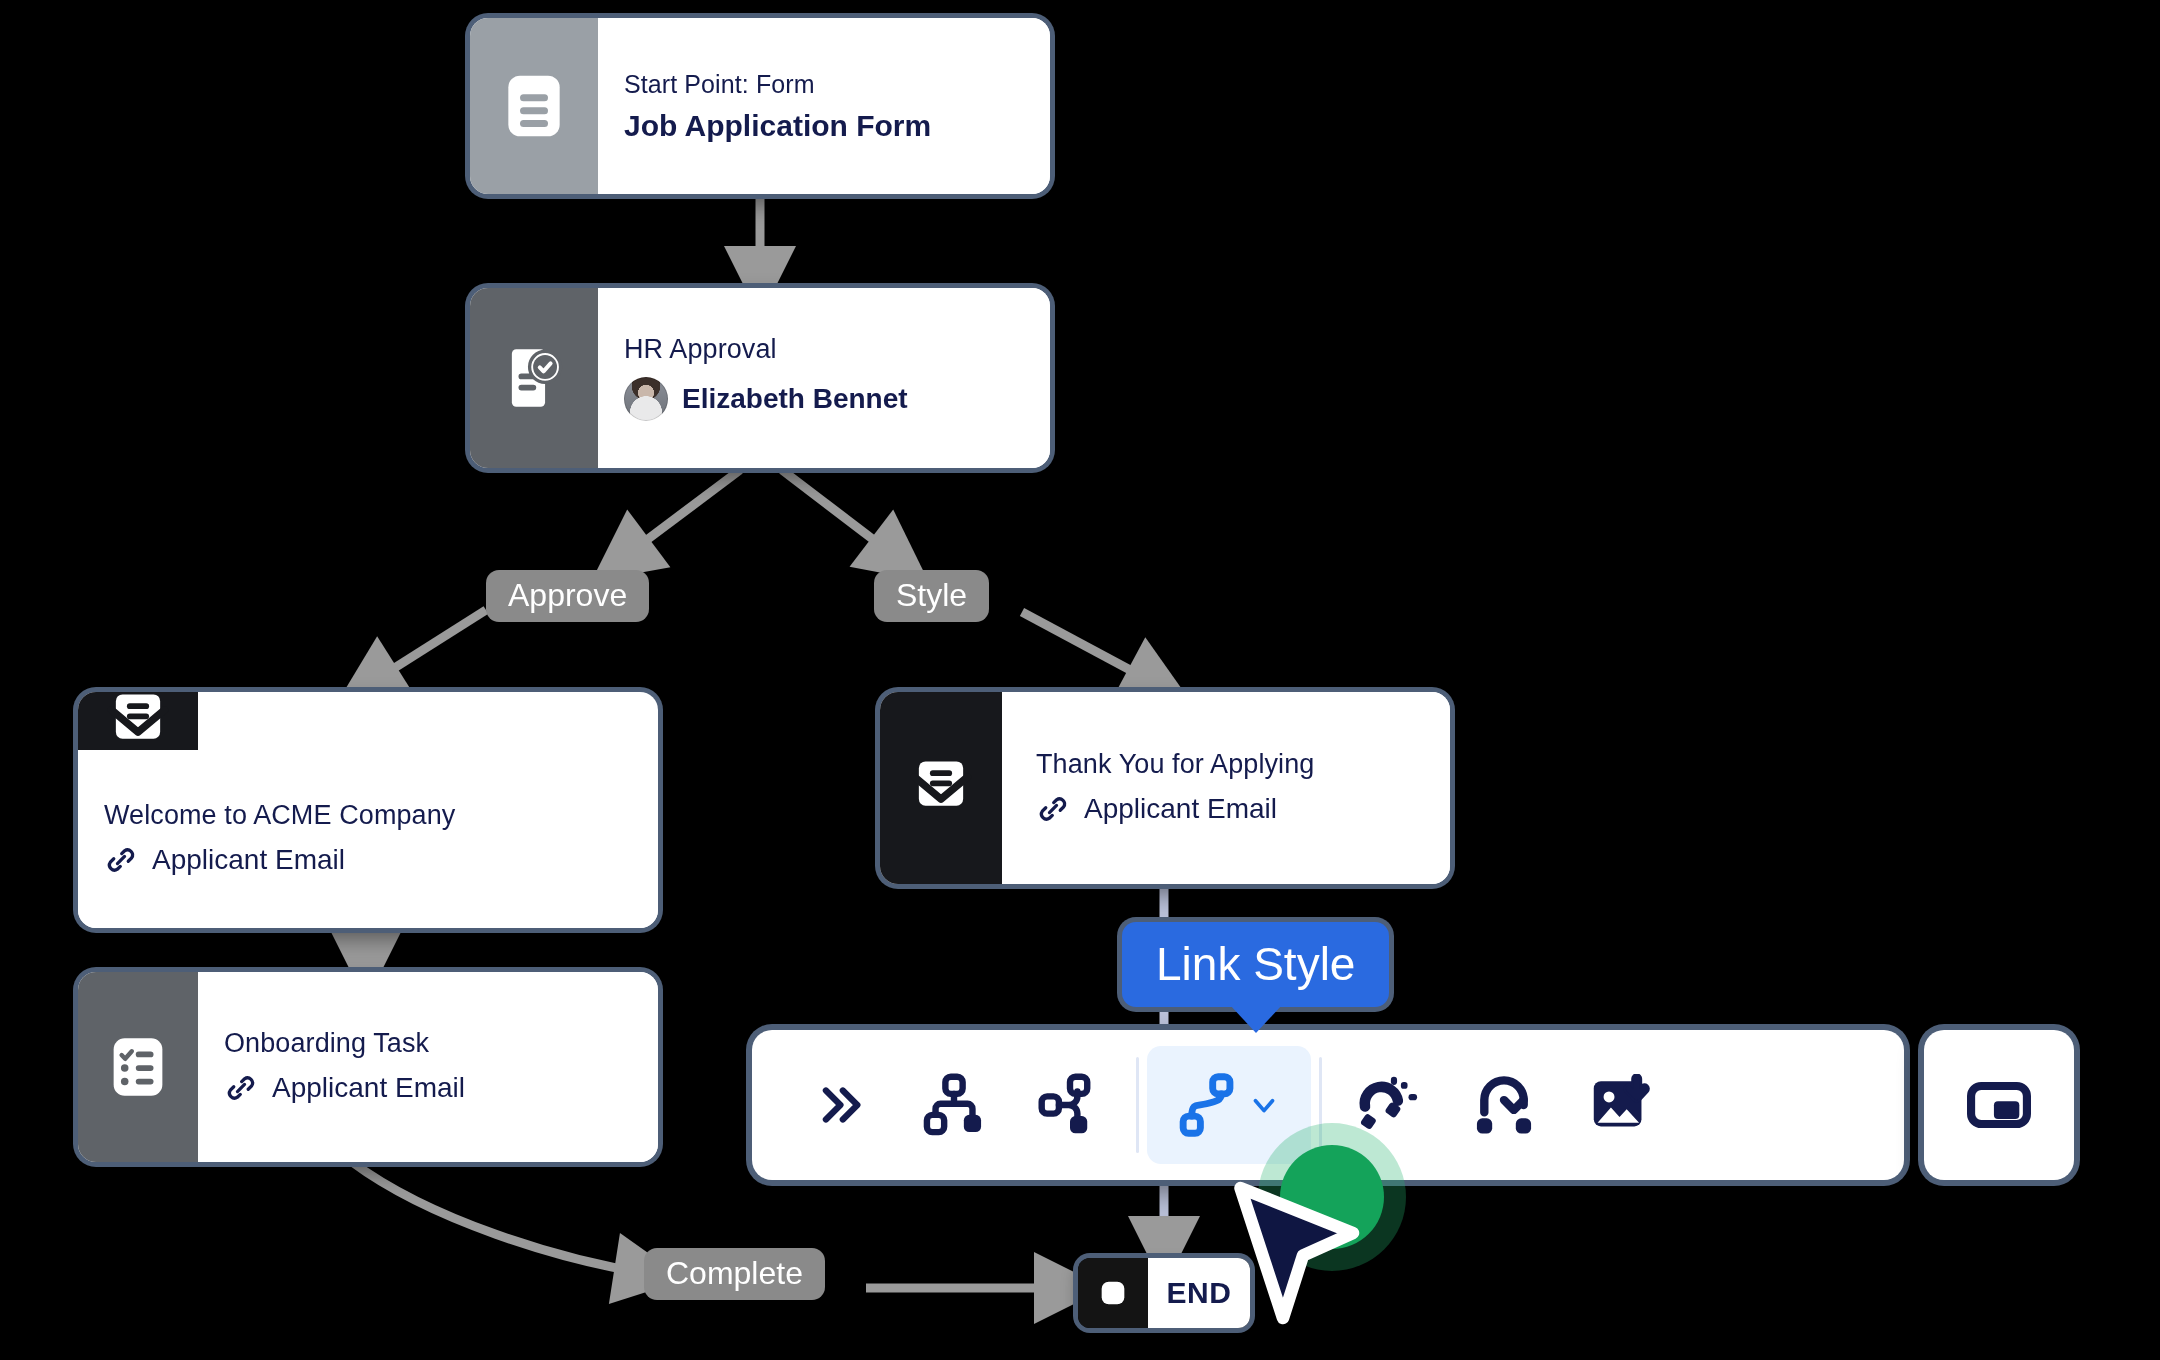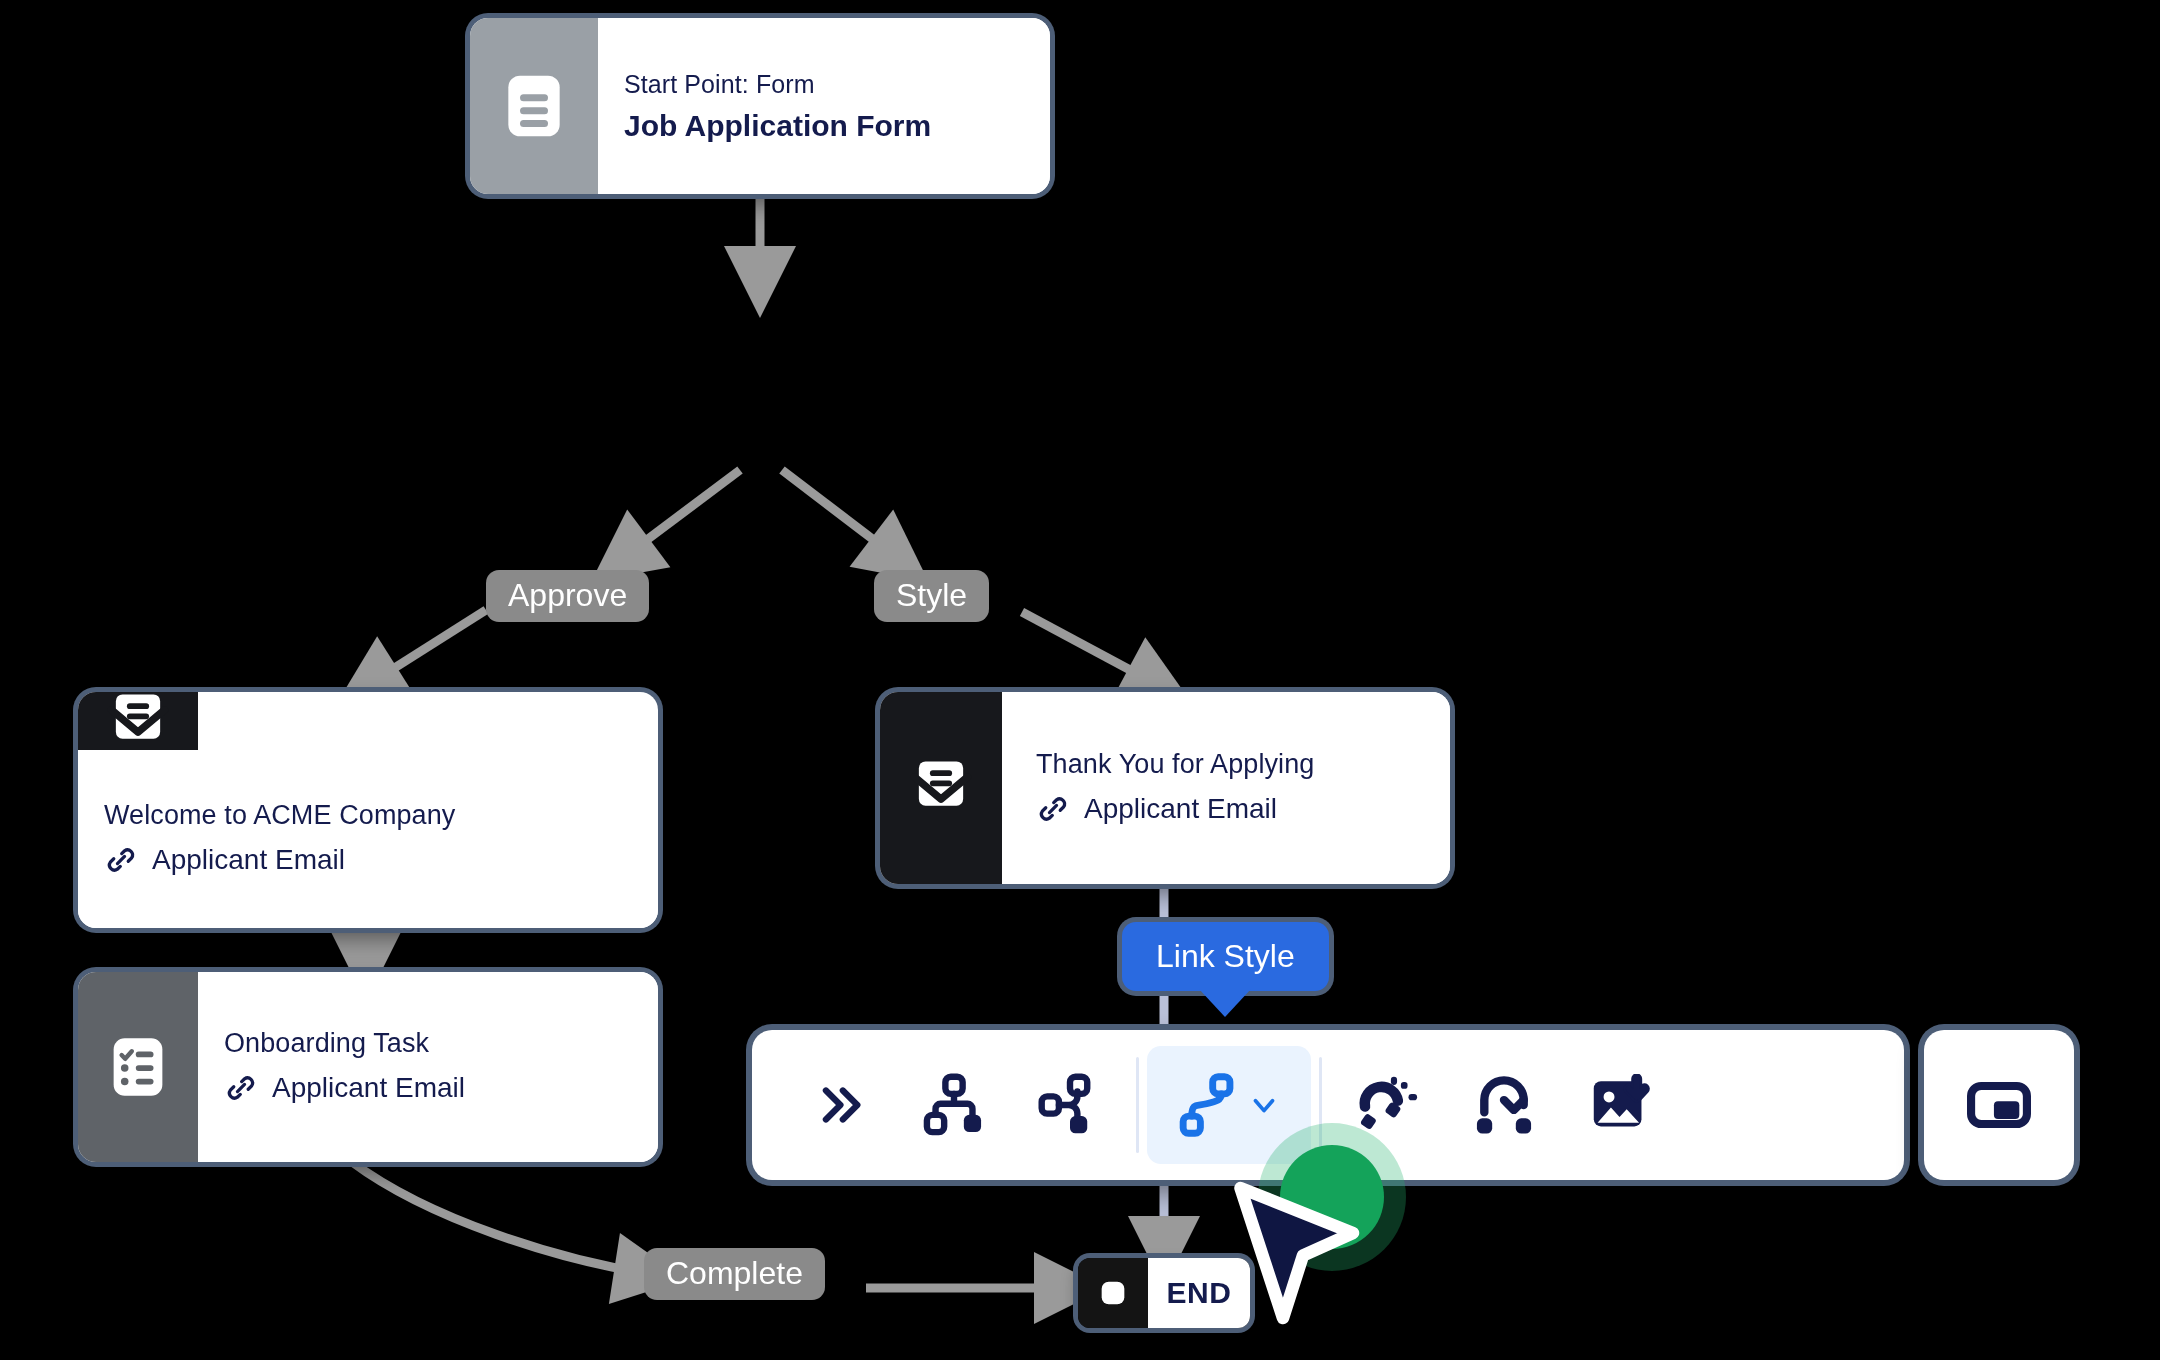--- a/index.html
+++ b/index.html
@@ -133,21 +133,21 @@
     display:flex; align-items:center; justify-content:center;
     color:#141b4d;
   }
 
   
   #tooltip{
     position:absolute; left:1122px; top:922px;
     background:#2a6ae0; color:#fff;
     border-radius:14px;
     padding:16px 34px;
-    font-size:32px; line-height:1.15;
+    font-size:46px; line-height:1.15;
     box-shadow:0 0 0 5px #4d5e77;
     white-space:nowrap;
   }
   #tooltip::after{
     content:""; position:absolute; left:50%; bottom:-26px;
     transform:translateX(-50%);
     border-left:26px solid transparent;
     border-right:26px solid transparent;
     border-top:28px solid #2a6ae0;
   }
@@ -203,20 +203,39 @@
         <rect x="6" y="14.5" width="12" height="3" rx="1.5" fill="#9aa0a6"></rect>
         <rect x="6" y="20" width="12" height="3" rx="1.5" fill="#9aa0a6"></rect>
       </svg>
     </div>
     <div class="body">
       <div class="n-title">Start Point: Form</div>
       <div class="n-sub">Job Application Form</div>
     </div>
   </div>
 
+  <div class="node" id="node-approval">
+    <div class="ico">
+      <svg width="58" height="62" viewBox="0 0 26 28" aria-hidden="true">
+        <path d="M3 3a2 2 0 012-2h11a2 2 0 012 2v22a2 2 0 01-2 2H5a2 2 0 01-2-2z" fill="#fff"></path>
+        <rect x="6" y="12" width="8" height="2.6" rx="1.3" fill="#5f6368"></rect>
+        <rect x="6" y="17" width="8" height="2.6" rx="1.3" fill="#5f6368"></rect>
+        <circle cx="18" cy="9" r="7" fill="#fff" stroke="#5f6368" stroke-width="1.5"></circle>
+        <circle cx="18" cy="9" r="5.4" fill="#5f6368"></circle>
+        <path d="M15.6 9.2l1.7 1.8 3.2-3.6" stroke="#fff" stroke-width="1.8" fill="none" stroke-linecap="round" stroke-linejoin="round"></path>
+      </svg>
+    </div>
+    <div class="body">
+      <div class="n-title">HR Approval</div>
+      <div class="n-sub">
+        <span class="avatar"></span>
+        <span>Elizabeth Bennet</span>
+      </div>
+    </div>
+  </div>
 
   <div class="node" id="node-welcome">
     <div class="ico">
       <svg width="62" height="58" viewBox="0 0 28 26" aria-hidden="true">
         <path d="M4 4a3 3 0 013-3h14a3 3 0 013 3v14a3 3 0 01-3 3H7a3 3 0 01-3-3z" fill="#fff"></path>
         <rect x="9" y="5" width="10" height="2.6" rx="1.3" fill="#17181c"></rect>
         <rect x="9" y="9.6" width="10" height="2.6" rx="1.3" fill="#17181c"></rect>
         <path d="M2 8l12 10L26 8" stroke="#17181c" stroke-width="3.4" fill="none" stroke-linejoin="round" stroke-linecap="round"></path>
       </svg>
     </div>

